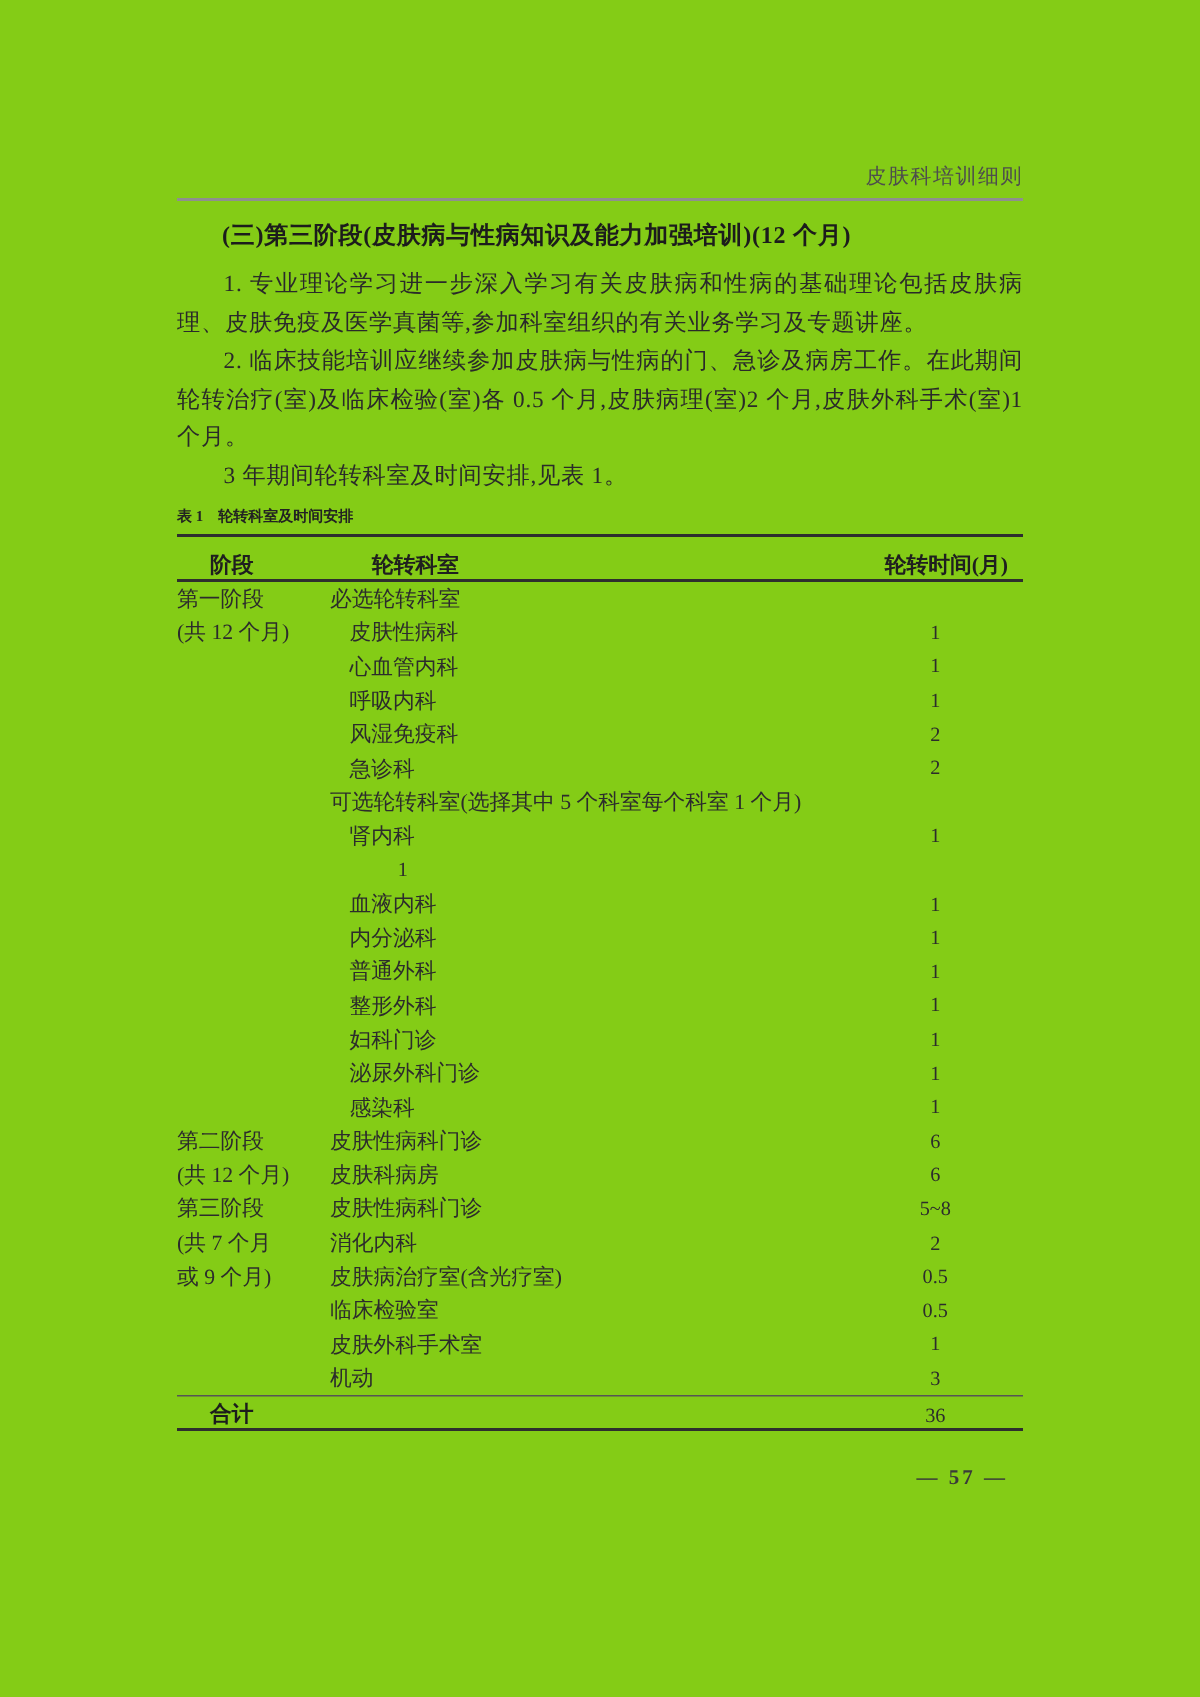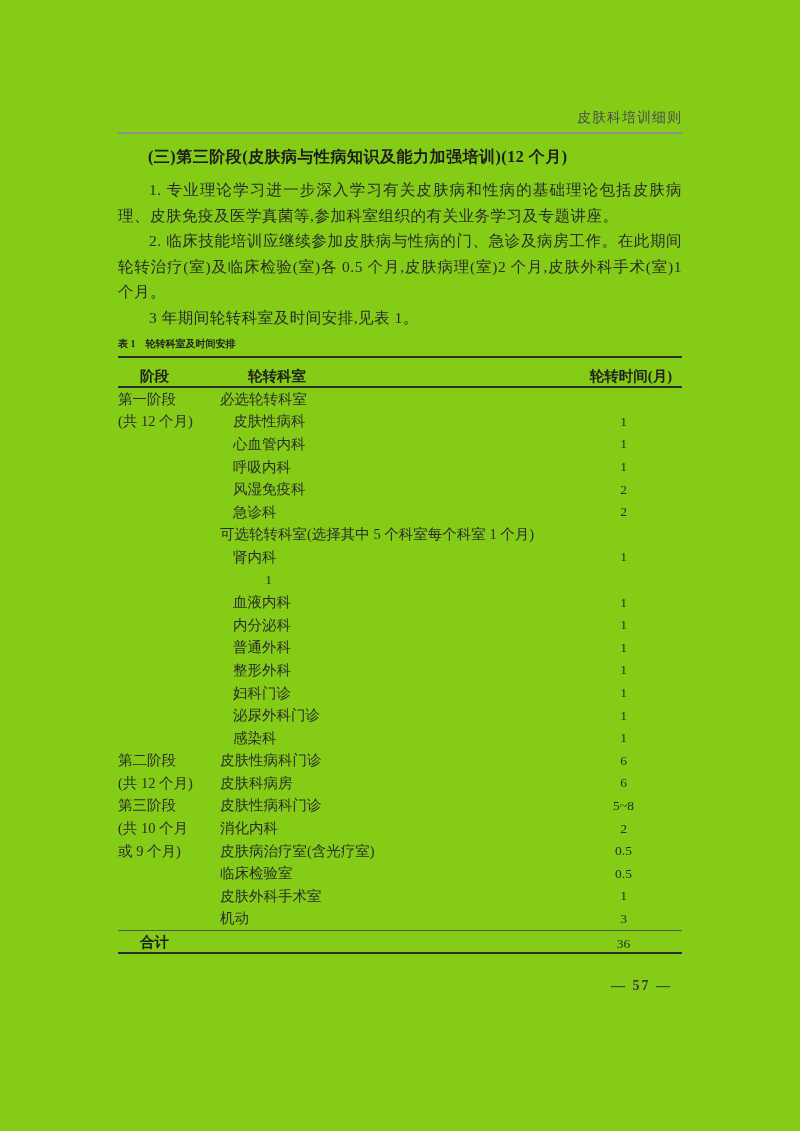--- a/index.html
+++ b/index.html
@@ -185,21 +185,21 @@
           <div class="c1">(共 12 个月)</div>
           <div class="c2">皮肤科病房</div>
           <div class="c3">6</div>
         </div>
         <div class="t-row">
           <div class="c1">第三阶段</div>
           <div class="c2">皮肤性病科门诊</div>
           <div class="c3">5~8</div>
         </div>
         <div class="t-row">
-          <div class="c1">(共 10 个月</div>
+          <div class="c1">(共 7 个月</div>
           <div class="c2">消化内科</div>
           <div class="c3">2</div>
         </div>
         <div class="t-row">
           <div class="c1">或 9 个月)</div>
           <div class="c2">皮肤病治疗室(含光疗室)</div>
           <div class="c3">0.5</div>
         </div>
         <div class="t-row">
           <div class="c1"></div>

